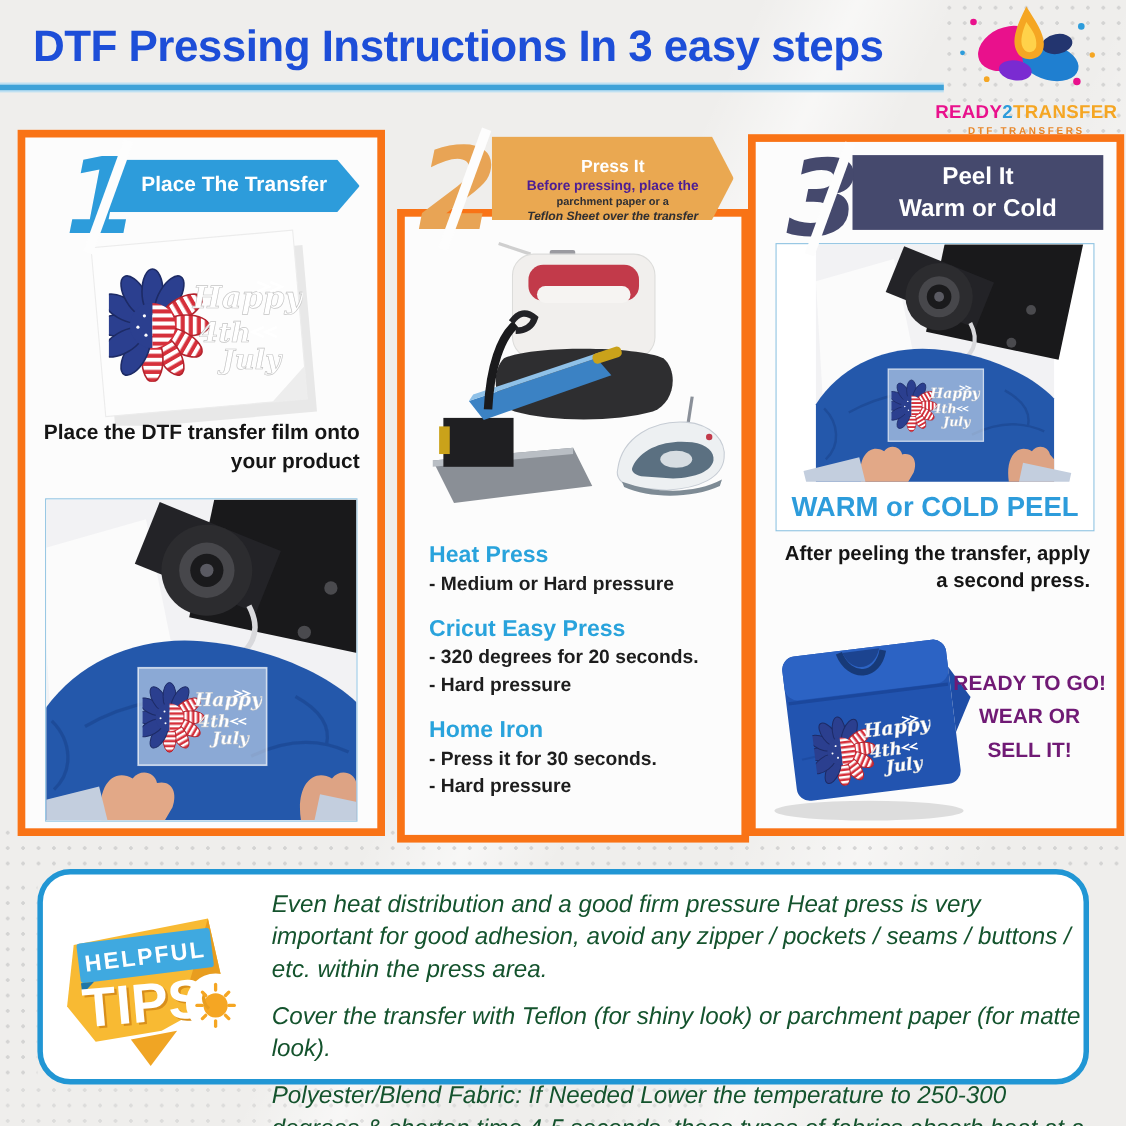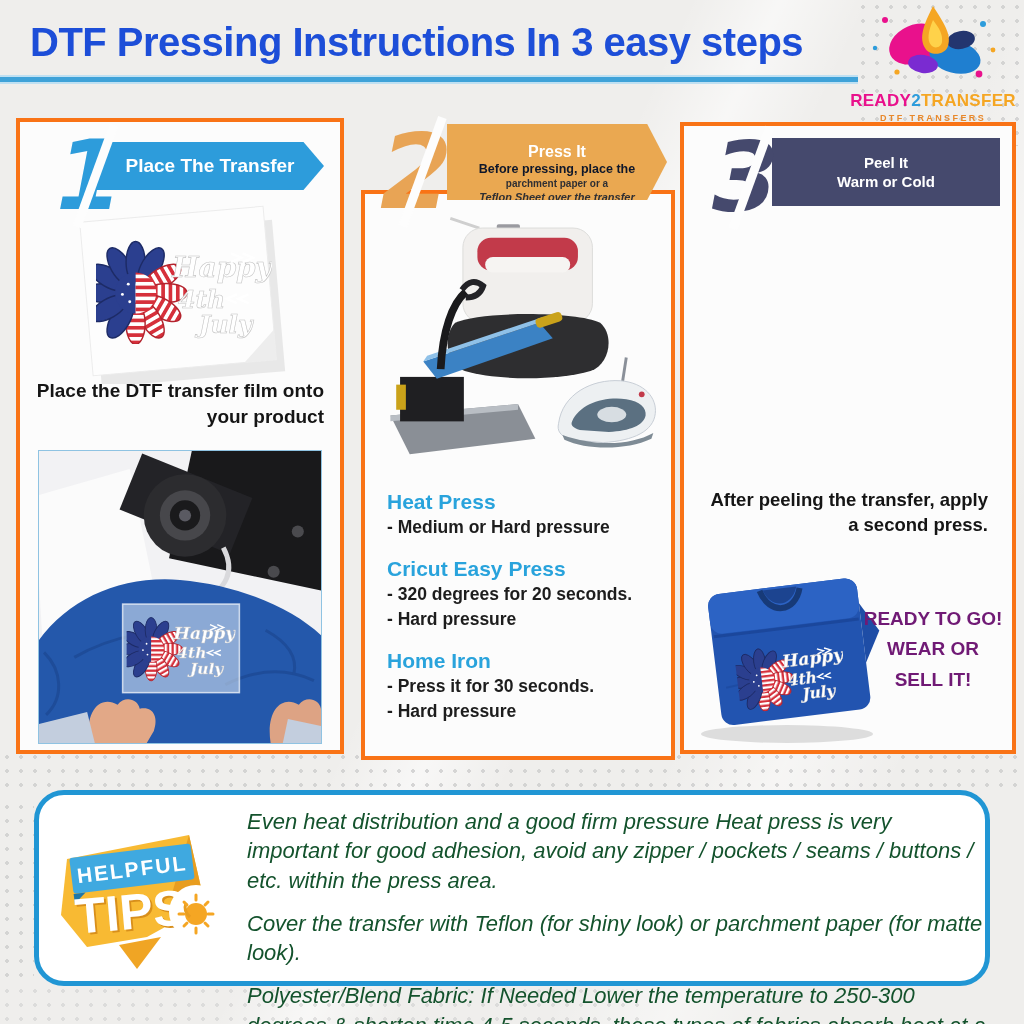--- a/index.html
+++ b/index.html
@@ -12,21 +12,21 @@
       #efeeec;
   }
   .dots{position:absolute;background-image:radial-gradient(#cdcdcd 1.6px, transparent 1.8px);background-size:14px 14px;opacity:.8;}
   
   .title{position:absolute;left:30px;top:20px;width:830px;font-size:40px;font-weight:800;color:#1d4ed8;letter-spacing:-.5px;}
   .rule{position:absolute;left:0;top:77px;width:858px;height:5px;background:#3fa2d8;box-shadow:0 -2px 0 #bfe0f2,0 2px 0 #bfe0f2;}
   .logo{position:absolute;left:850px;top:2px;width:166px;text-align:center;}
   .logo .brandline{font-size:17px;font-weight:800;letter-spacing:.3px;line-height:1.1;}
   .logo .tagline{font-size:9px;font-weight:700;letter-spacing:2.4px;margin-top:2px;}
   
-  .panel{position:absolute;background:#fcfcfc;border:4px solid #f97316;}
+  .panel{position:absolute;background:#fcfcfc;border:7px solid #f97316;}
   .num{position:absolute;font-style:italic;font-weight:900;font-size:96px;line-height:1;z-index:6;font-family:"DejaVu Sans",sans-serif;}
   .num .slash{position:absolute;left:52%;top:-6px;width:9px;height:112%;background:#fdfdfd;transform:rotate(20deg);}
   .banner{position:absolute;color:#fff;font-weight:800;z-index:5;display:flex;flex-direction:column;align-items:center;justify-content:center;text-align:center;}
   .arrow-right{clip-path:polygon(0 0, 91% 0, 100% 50%, 91% 100%, 0 100%);}
   .caption{position:absolute;text-align:right;font-weight:700;color:#151515;font-size:19px;line-height:1.35;}
   .photo-frame{position:absolute;border:1px solid #8fc3e2;background:#fff;overflow:hidden;}
   .sec-head{font-size:21px;font-weight:800;color:#29a3dc;line-height:1.3;}
   .sec-line{font-size:17.5px;font-weight:800;color:#1d1d1d;line-height:1.45;}
   .section{margin-bottom:14px;}
   .peel-label{position:absolute;left:0;right:0;bottom:6px;text-align:center;font-size:25px;font-weight:800;color:#2d9cdb;}
@@ -213,32 +213,38 @@
       <div class="sec-line">- Press it for 30 seconds.</div>
       <div class="sec-line">- Hard pressure</div>
     </div>
   </div>
 </div>
 <div class="num" style="left:380px;top:120px;color:#e8a455;font-size:104px;">
   <span>2</span><i class="slash"></i>
 </div>
 <div class="banner arrow-right" style="left:447px;top:124px;width:220px;height:76px;background:#eaa851;">
   <span style="font-size:16px;margin-top:24px;">Press It</span>
-  <span style="font-size:12.5px;color:#0f172a;line-height:1.3;">Before pressing, place the</span>
+  <span style="font-size:12.5px;color:#4c1d95;line-height:1.3;">Before pressing, place the</span>
   <span style="font-size:10px;color:#2f2f33;line-height:1.3;">parchment paper or a</span>
   <span style="font-size:11px;color:#2f2f33;line-height:1.3;font-style:italic;">Teflon Sheet over the transfer</span>
 </div>
 
 <div class="panel" style="left:680px;top:122px;width:328px;height:624px;">
   <div class="num" style="left:28px;top:4px;color:#45496d;">
     <span>3</span><i class="slash"></i>
   </div>
-  <div class="banner" style="left:88px;top:12px;width:228px;height:68px;background:#45496d;font-size:15px;line-height:1.3;">
+  <div class="banner" style="left:88px;top:12px;width:228px;height:68px;background:#45496d;font-size:22px;line-height:1.3;">
     <span>Peel It</span>
     <span>Warm or Cold</span>
+  </div>
+  <div class="photo-frame" style="left:18px;top:92px;width:288px;height:260px;">
+    <svg width="288" height="216" viewBox="0 0 290 218" preserveAspectRatio="xMidYMin slice">
+      <use href="#press-photo"></use>
+    </svg>
+    <div class="peel-label">WARM or COLD PEEL</div>
   </div>
   <div class="caption" style="left:24px;top:362px;width:280px;font-size:18.5px;">After peeling the transfer, apply a second press.</div>
   <svg style="position:absolute;left:8px;top:424px;" width="190" height="196" viewBox="0 0 190 196">
     <ellipse cx="95" cy="184" rx="86" ry="9" fill="rgba(0,0,0,.12)"></ellipse>
     <g transform="rotate(-7 95 100)">
       <rect x="22" y="36" width="150" height="132" rx="12" fill="#2254b0"></rect>
       <rect x="22" y="36" width="150" height="40" rx="12" fill="#2c63c4"></rect>
       <path d="M75,38 C82,64 108,64 115,40" stroke="#173a78" stroke-width="6" fill="none"></path>
       <path d="M78,38 C85,58 105,58 112,38 Z" fill="#1c4490"></path>
       <line x1="24" y1="78" x2="170" y2="78" stroke="#1b479c" stroke-width="3"></line>

